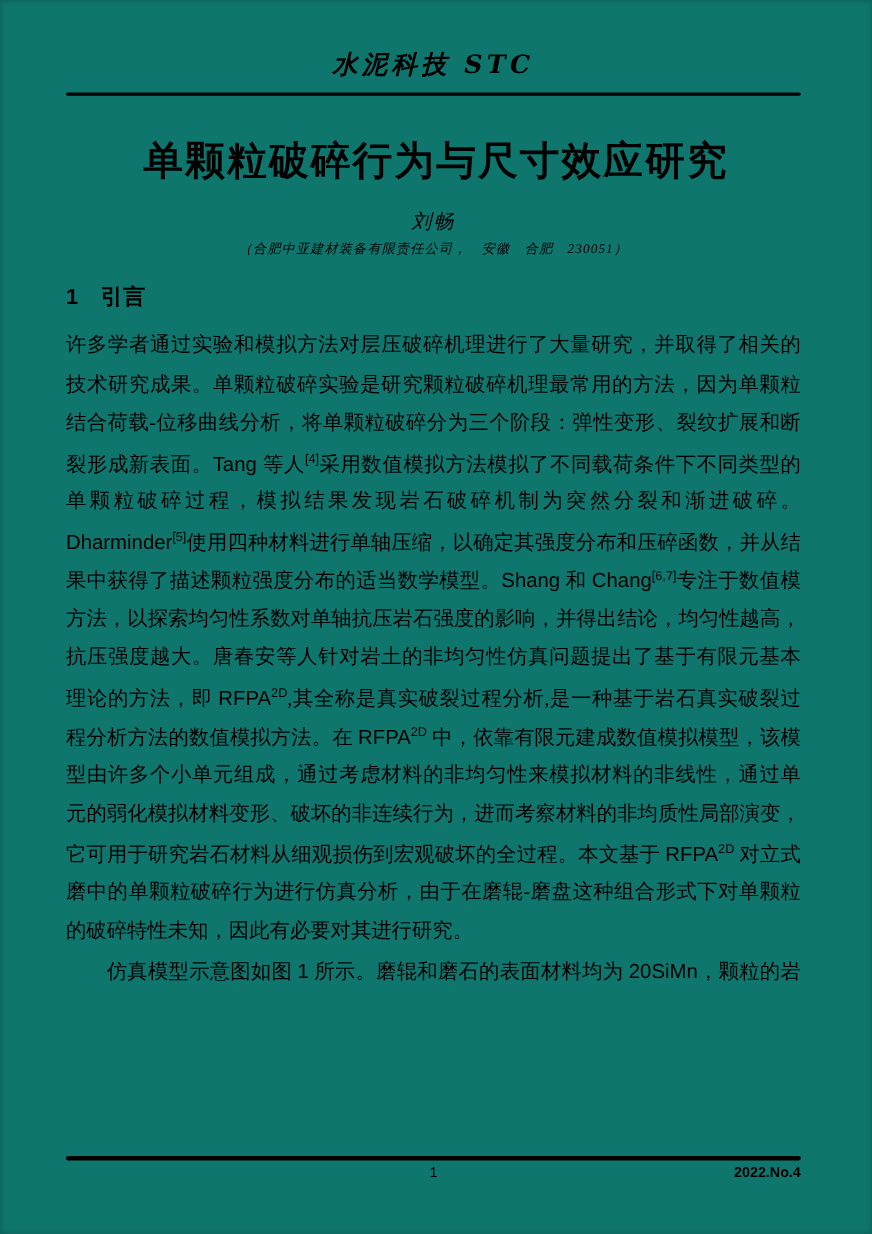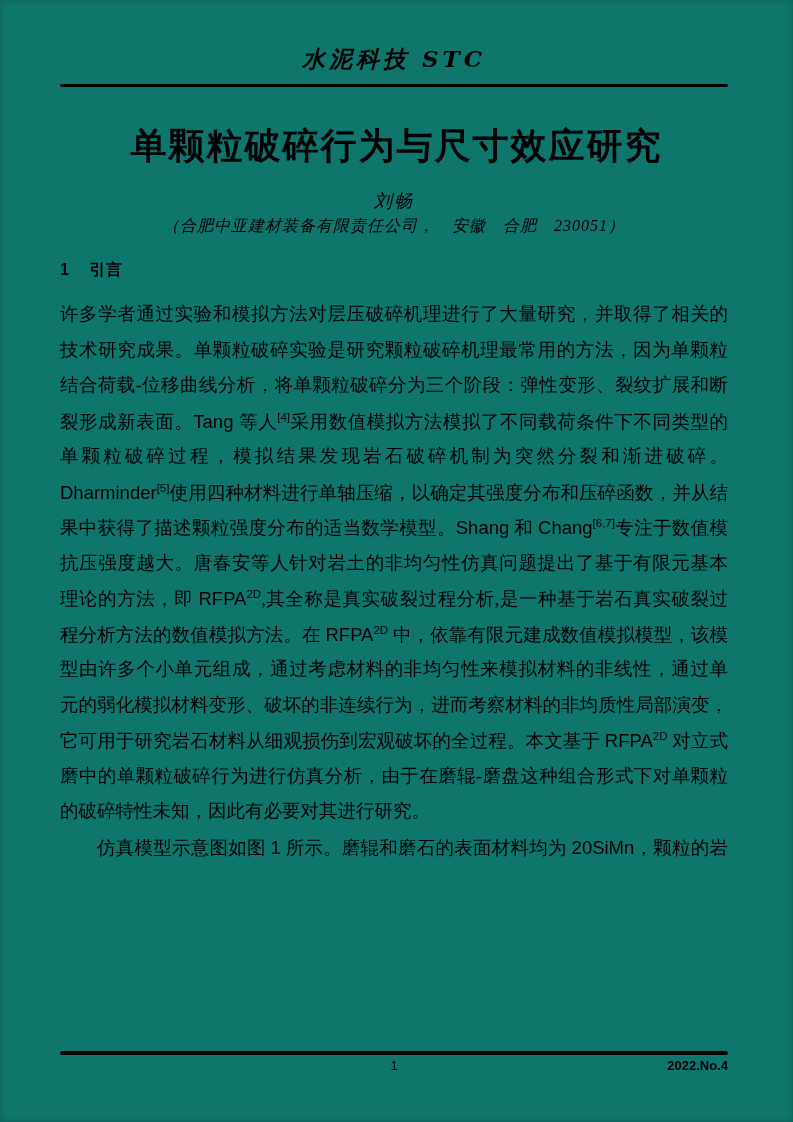--- a/index.html
+++ b/index.html
@@ -40,31 +40,31 @@
     position:absolute;top:188px;left:60px;width:668px;
     text-align:center;
     font-style:italic;
     font-size:18px;line-height:26px;
     letter-spacing:2px;
   }
   .affiliation{
     position:absolute;top:212px;left:60px;width:668px;
     text-align:center;
     font-style:italic;
-    font-size:16px;line-height:28px;
+    font-size:12px;line-height:28px;
     letter-spacing:1px;
   }
   
   .article{
     position:absolute;top:252px;left:60px;width:668px;
   }
   .sec-heading{
     font-family:"Liberation Sans","DejaVu Sans",sans-serif;
     font-weight:bold;
-    font-size:16px;line-height:36px;
+    font-size:20px;line-height:36px;
     margin-bottom:9px;
     letter-spacing:0.5px;
   }
   .sec-heading:not(:first-child){margin-top:8px;}
   .sec-num{display:inline-block;margin-right:20px;}
   .line{
     font-size:18.5px;
     line-height:35.5px;
     height:35.5px;
     text-align:justify;
@@ -112,20 +112,21 @@
 
   <div class="article">
       <div class="sec-heading"><span class="sec-num">1</span><span>引言</span></div>
       <div class="line"><span>许多学者通过实验和模拟方法对层压破碎机理进行了大量研究，并取得了相关的</span></div>
       <div class="line"><span>技术研究成果。单颗粒破碎实验是研究颗粒破碎机理最常用的方法，因为单颗粒</span></div>
       <div class="line"><span>结合荷载-位移曲线分析，将单颗粒破碎分为三个阶段：弹性变形、裂纹扩展和断</span></div>
       <div class="line"><span>裂形成新表面。</span><span class="lat">Tang </span><span>等人</span><sup class="lat">[4]</sup><span>采用数值模拟方法模拟了不同载荷条件下不同类型的</span></div>
       <div class="line"><span>单颗粒破碎过程，模拟结果发现岩石破碎机制为突然分裂和渐进破碎。</span></div>
       <div class="line"><span class="lat">Dharminder</span><sup class="lat">[5]</sup><span>使用四种材料进行单轴压缩，以确定其强度分布和压碎函数，并从结</span></div>
       <div class="line"><span>果中获得了描述颗粒强度分布的适当数学模型。</span><span class="lat">Shang</span><span> 和 </span><span class="lat">Chang</span><sup class="lat">[6,7]</sup><span>专注于数值模拟</span></div>
+      <div class="line"><span>方法，以探索均匀性系数对单轴抗压岩石强度的影响，并得出结论，均匀性越高，</span></div>
       <div class="line"><span>抗压强度越大。唐春安等人针对岩土的非均匀性仿真问题提出了基于有限元基本</span></div>
       <div class="line"><span>理论的方法，即 </span><span class="lat">RFPA</span><sup class="lat">2D</sup><span>,其全称是真实破裂过程分析,是一种基于岩石真实破裂过</span></div>
       <div class="line"><span>程分析方法的数值模拟方法。在 </span><span class="lat">RFPA</span><sup class="lat">2D</sup><span> 中，依靠有限元建成数值模拟模型，该模</span></div>
       <div class="line"><span>型由许多个小单元组成，通过考虑材料的非均匀性来模拟材料的非线性，通过单</span></div>
       <div class="line"><span>元的弱化模拟材料变形、破坏的非连续行为，进而考察材料的非均质性局部演变，</span></div>
       <div class="line"><span>它可用于研究岩石材料从细观损伤到宏观破坏的全过程。本文基于 </span><span class="lat">RFPA</span><sup class="lat">2D</sup><span> 对立式</span></div>
       <div class="line"><span>磨中的单颗粒破碎行为进行仿真分析，由于在磨辊-磨盘这种组合形式下对单颗粒</span></div>
       <div class="line nojust"><span>的破碎特性未知，因此有必要对其进行研究。</span></div>
       <div class="line indent"><span>仿真模型示意图如图 </span><span class="lat">1</span><span> 所示。磨辊和磨石的表面材料均为 </span><span class="lat">20SiMn</span><span>，颗粒的岩</span></div>
     </div>

